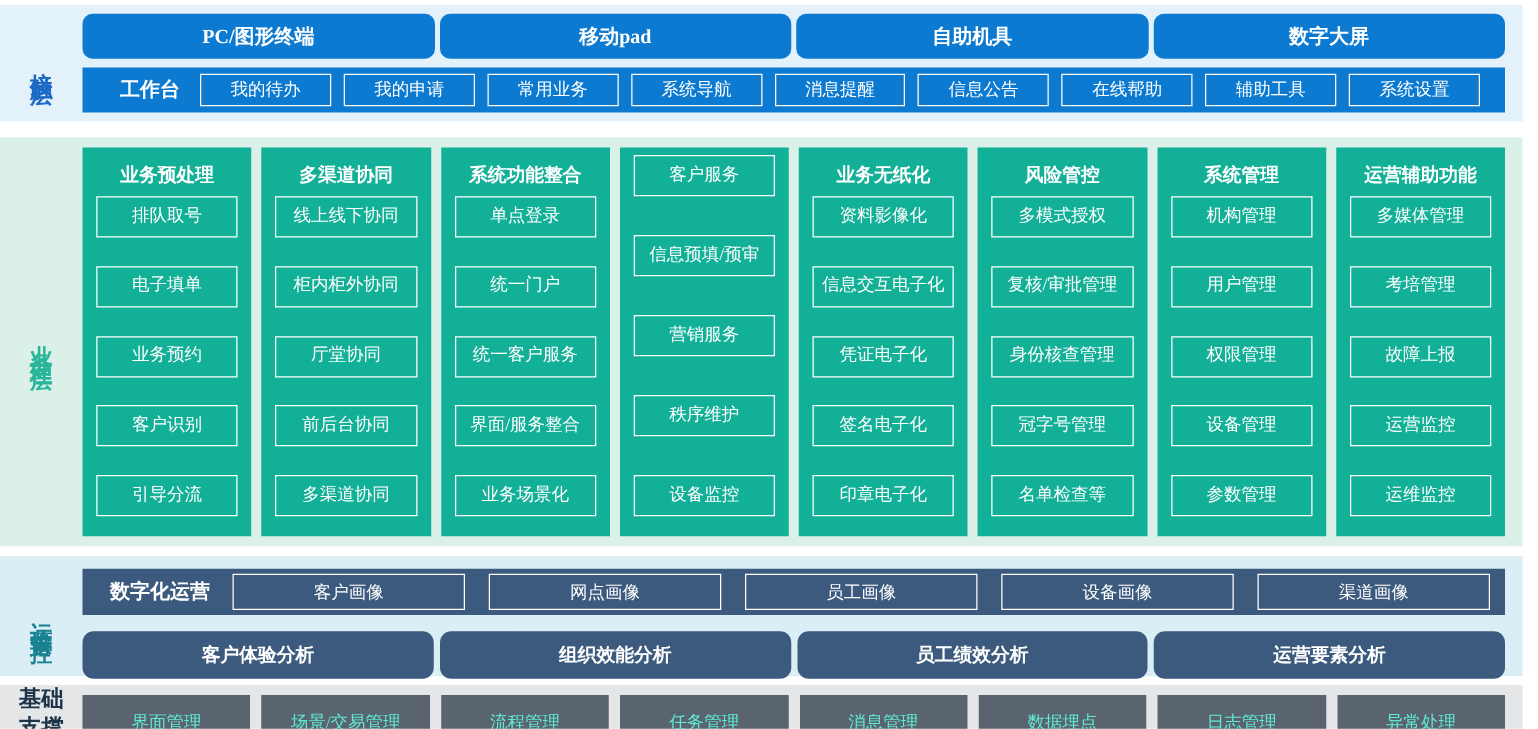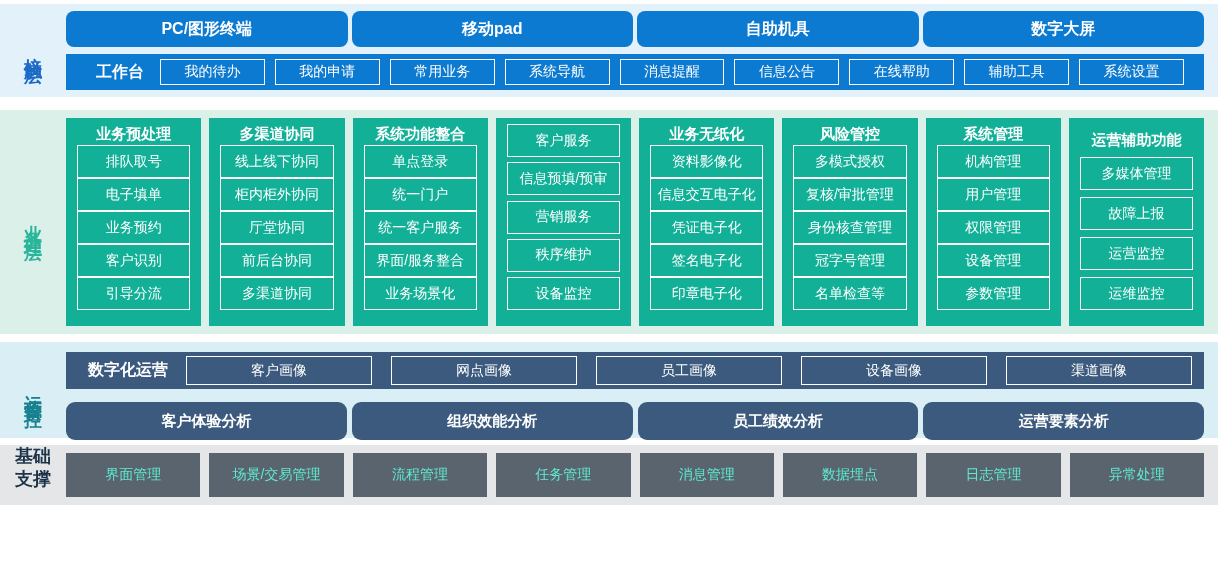--- a/index.html
+++ b/index.html
@@ -1,22 +1,22 @@
 <!DOCTYPE html>
 <html><head>
 <meta charset="utf-8">
 <style>
   * { box-sizing: border-box; margin: 0; padding: 0; }
   html, body { width: 1230px; height: 583px; background: #ffffff; overflow: hidden; }
   body { font-family: "Liberation Sans", "DejaVu Sans", sans-serif; }
   .page { width: 1218px; padding-top: 4px; }
 
-  .layer { display: flex; width: 100%; }
+  .layer { display: flex; width: 100%; font-family: Liberation Serif, serif; }
   .layer-contact    { height: 93px;  background: #e3f1fb; margin-bottom: 13px; }
-  .layer-business   { height: 224px; background: #dcf0ea; margin-bottom: 8px; }
+  .layer-business   { height: 327px; background: #dcf0ea; margin-bottom: 8px; }
   .layer-operations { height: 96px; background: #d9eef5; margin-bottom: 7px; }
   .layer-foundation { height: 60px;  background: #e4e6e8; }
 
   .vlabel { width: 66px; flex: 0 0 66px; display: flex; align-items: center; justify-content: center; }
   .vlabel .vtext { writing-mode: vertical-rl; text-orientation: upright; font-weight: bold; font-size: 18px; letter-spacing: 5px; }
   .label-contact .vtext   { color: #1b6ac6; }
   .label-business .vtext  { color: #2ab69a; }
   .label-operations .vtext{ color: #17818f; }
   .hlabel { width: 66px; flex: 0 0 66px; display: flex; justify-content: center; }
   .hlabel .htext { width: 2.05em; word-break: break-all; text-align: center; font-weight: bold; font-size: 18px; line-height: 1.25; color: #1d3348; }
@@ -184,20 +184,21 @@
               <div class="cell">设备管理</div>
               <div class="cell">参数管理</div>
             </div>
         </div>
 
         <div class="column">
           <div class="column-title">运营辅助功能</div>
           <div class="column-items">
 
           <div class="cell">多媒体管理</div>
+              <div class="cell">考培管理</div>
               <div class="cell">故障上报</div>
               <div class="cell">运营监控</div>
               <div class="cell">运维监控</div>
             </div>
         </div>
 
       </div>
     </div>
   </section>
 

